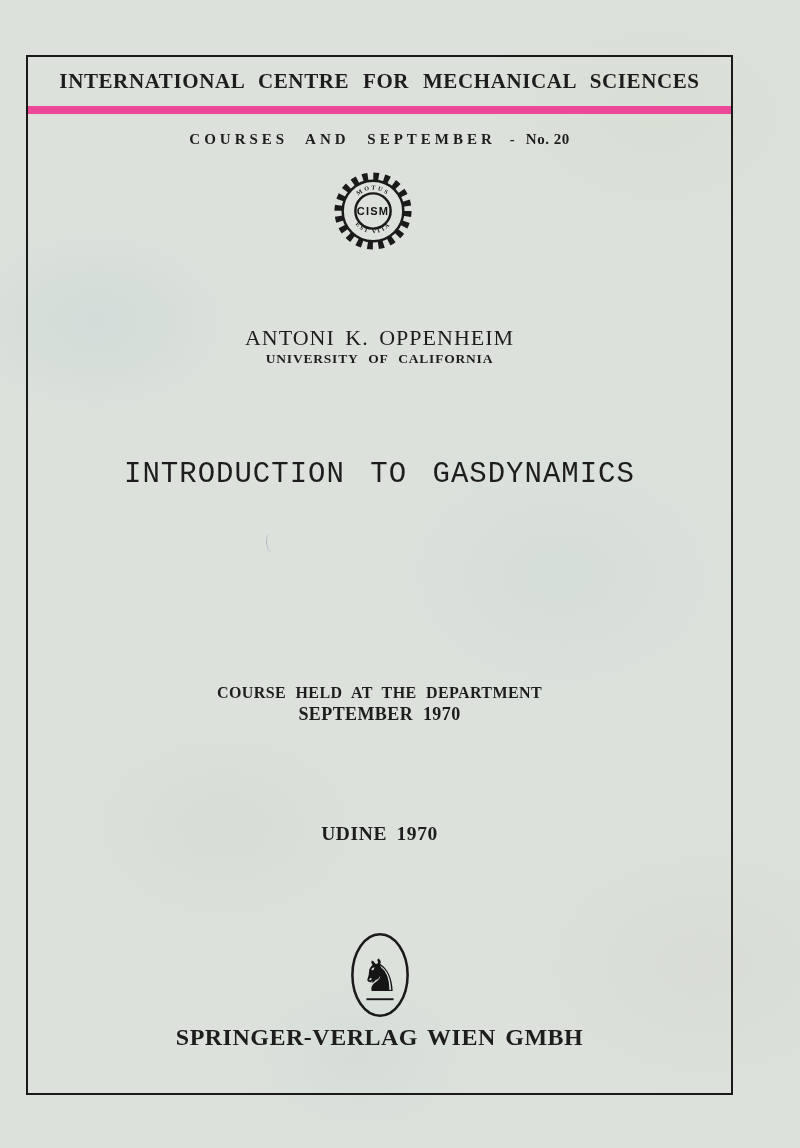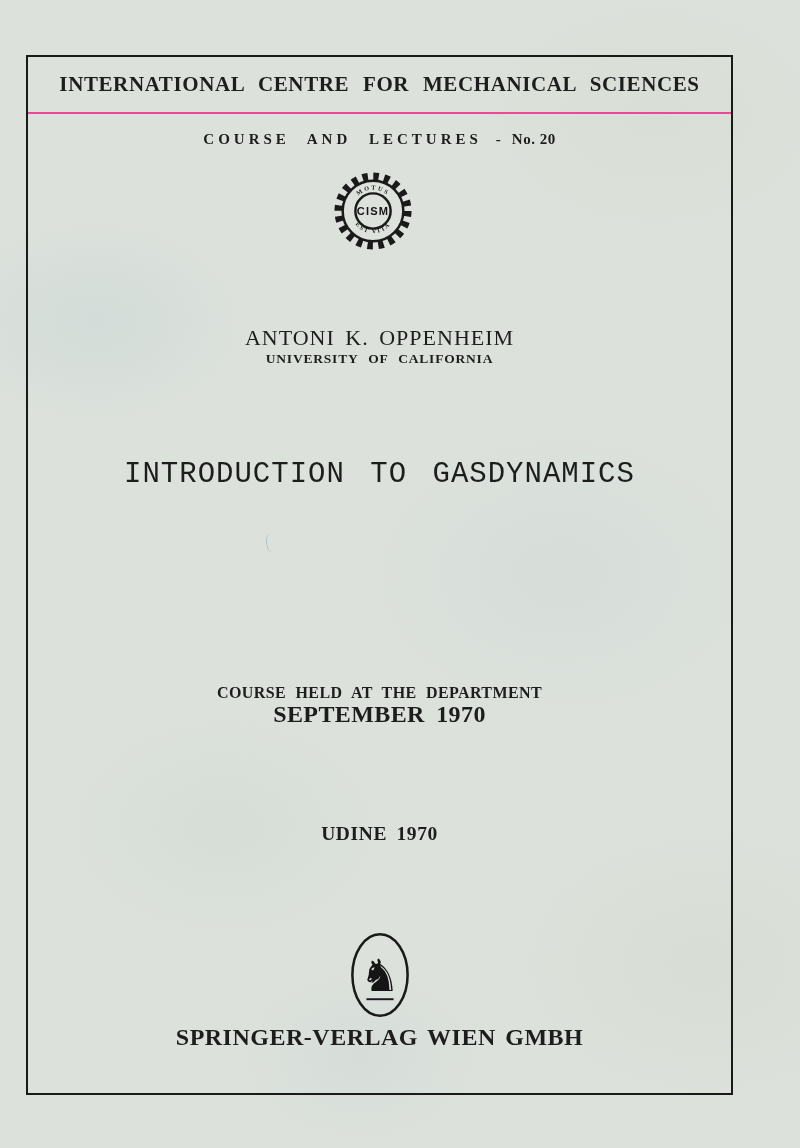--- a/index.html
+++ b/index.html
@@ -35,21 +35,21 @@
 
   .content {
     position: absolute;
     inset: 0;
   }
 
   .header-box {
     position: absolute;
     top: 0; left: 0; right: 0;
     height: 57px;
-    border-bottom: 2px solid #ec4899;
+    border-bottom: 8px solid #ec4899;
     display: flex;
     align-items: center;
     justify-content: center;
   }
 
   .header-box .institution {
     font-size: 21px;
     font-weight: bold;
     letter-spacing: 0.6px;
     word-spacing: 8px;
@@ -109,21 +109,21 @@
 
   .course-info {
     top: 627px;
     font-weight: bold;
     font-size: 16px;
     line-height: 18px;
     letter-spacing: 0.4px;
     word-spacing: 5px;
   }
   .course-info .line3 {
-    font-size: 24px;
+    font-size: 18px;
     margin-top: 3px;
   }
 
   .location-line {
     top: 766px;
     font-size: 19.5px;
     font-weight: bold;
     letter-spacing: 0.6px;
     word-spacing: 4px;
   }
@@ -161,21 +161,21 @@
 <body>
 
 <div class="frame">
   <div class="content">
 
     <div class="header-box">
       <span class="institution">INTERNATIONAL CENTRE FOR MECHANICAL SCIENCES</span>
     </div>
 
     <div class="block series-line">
-      <span class="series-label">COURSE AND LECTURES</span>
+      <span class="series-label">COURSES AND SEPTEMBER</span>
       <span class="series-sep">-</span>
       <span class="series-number">No. 20</span>
     </div>
 
     <svg class="cism-logo" viewBox="0 0 100 100">
       <circle cx="50" cy="50" r="42" fill="none" stroke="#1a1a1a" stroke-width="10" stroke-dasharray="6.6 6.6"></circle>
       <circle cx="50" cy="50" r="37" fill="#dde2dc" stroke="#1a1a1a" stroke-width="3"></circle>
       <circle cx="50" cy="50" r="21.5" fill="none" stroke="#1a1a1a" stroke-width="3"></circle>
       <defs>
         <path id="arcTop" d="M 24 50 A 26 26 0 0 1 76 50" fill="none"></path>

